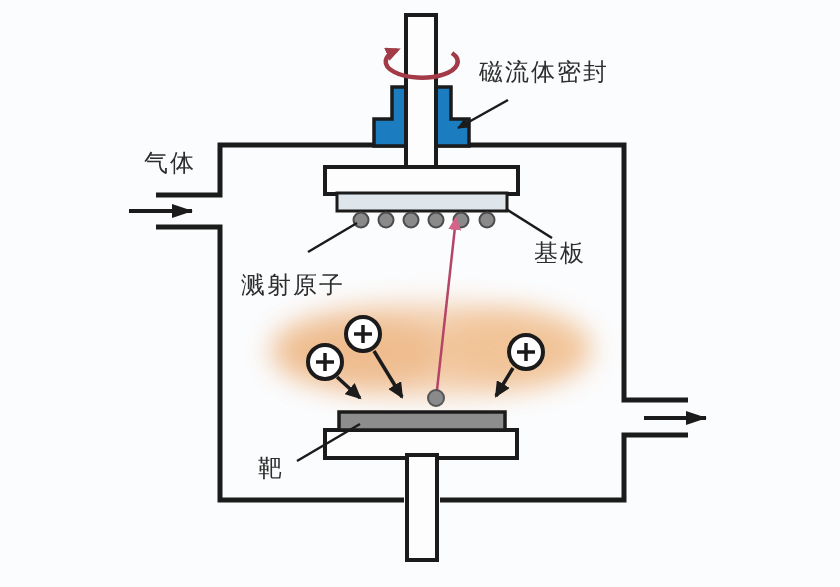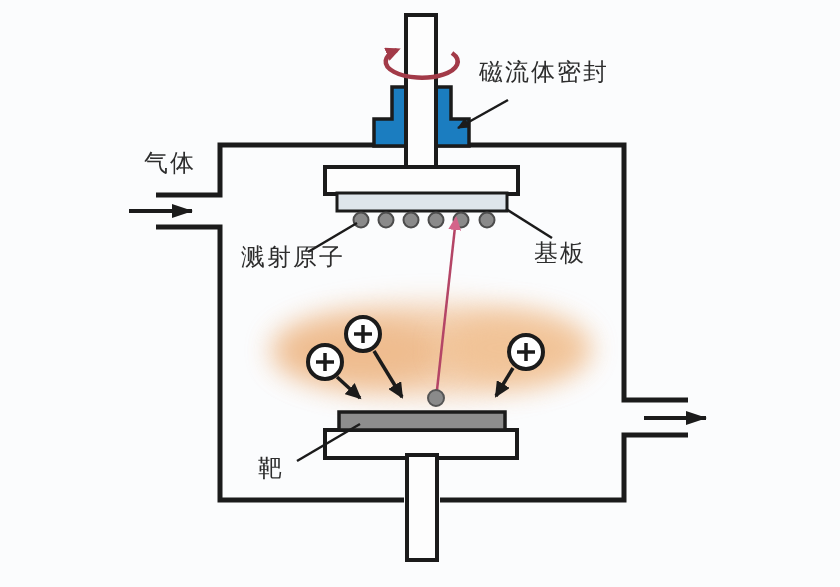--- a/index.html
+++ b/index.html
@@ -115,16 +115,16 @@
     <g stroke="var(--c-line)" stroke-width="2.5">
       <line x1="508" y1="100" x2="458" y2="128" marker-end="url(#mh-leader)"></line>
       <line x1="308" y1="252" x2="357" y2="223"></line>
       <line x1="552" y1="238" x2="506" y2="209"></line>
       <line x1="297" y1="461" x2="360" y2="424"></line>
     </g>
   </svg>
 
   <div class="label" style="left:144px;top:151px;">气体</div>
   <div class="label" style="left:479px;top:60px;">磁流体密封</div>
-  <div class="label" style="left:241px;top:245px;">溅射原子</div>
+  <div class="label" style="left:241px;top:273px;">溅射原子</div>
   <div class="label" style="left:534px;top:241px;">基板</div>
   <div class="label" style="left:258px;top:456px;">靶</div>
 </div>
 
 </body></html>

